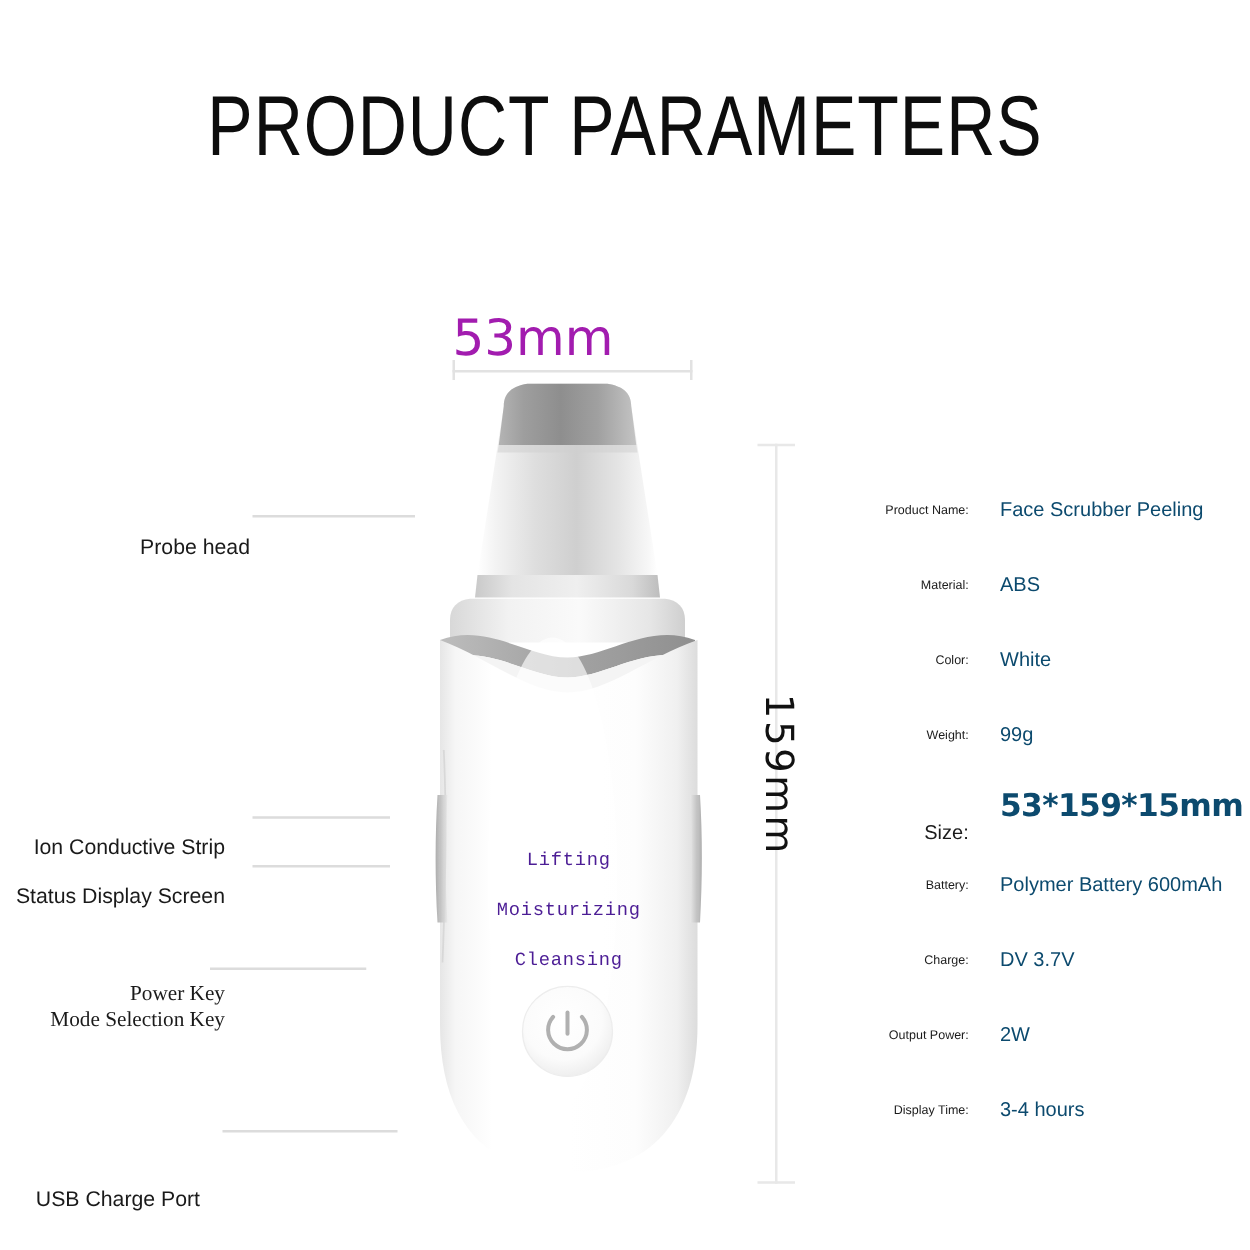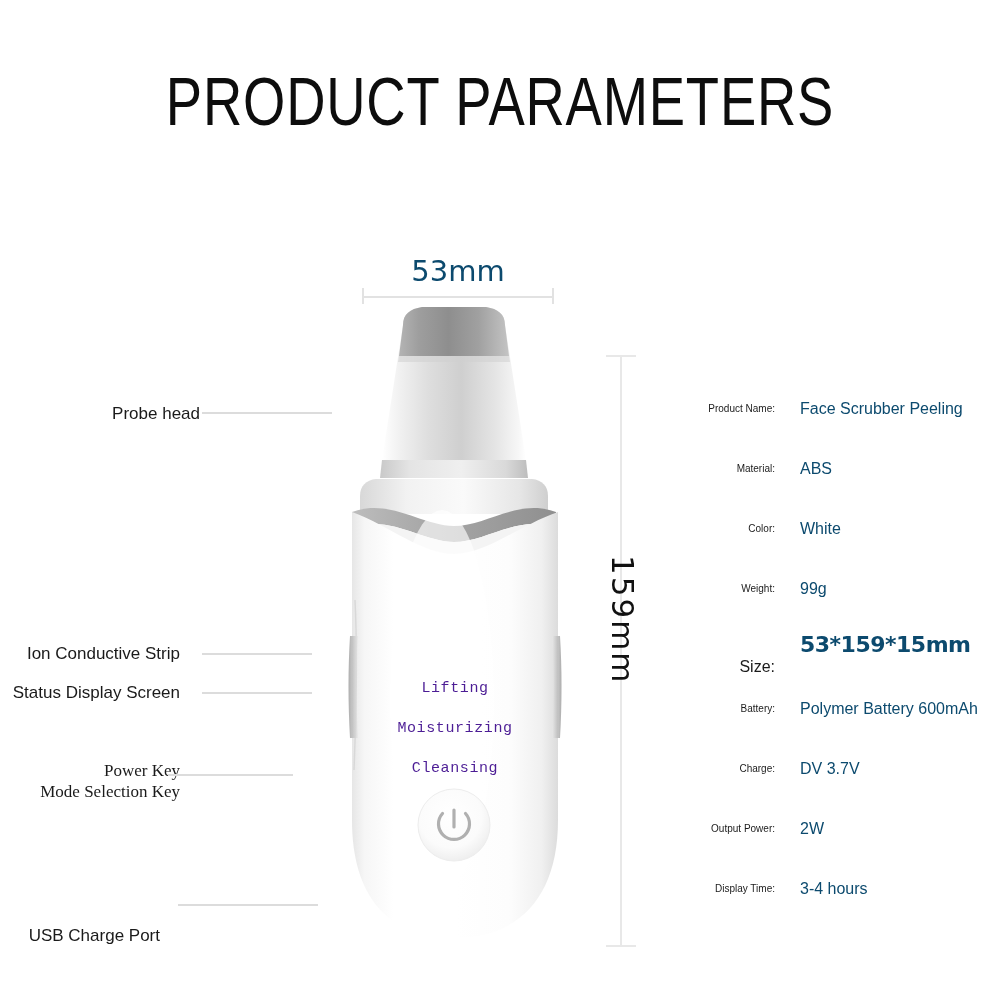--- a/index.html
+++ b/index.html
@@ -44,24 +44,23 @@
     left: 362px;
     top: 258px;
     width: 192px;
     height: 46px;
   }
   #dim-width-label {
     position: absolute;
     left: 0;
     top: -4px;
     width: 192px;
-    text-align: center;
-    font-size: 29px;
+    font-size: 40px;
     line-height: 34px;
-    color: #0c4a6e;
+    color: #a21caf;
     font-family: "DejaVu Sans", sans-serif;
     letter-spacing: 0px;
     white-space: nowrap;
   }
   #dim-width-bar {
     position: absolute;
     left: 0;
     top: 38px;
     width: 192px;
     height: 2px;
@@ -138,20 +137,21 @@
     white-space: nowrap;
   }
   #mode-lifting      { left: 0; top: 380px; }
   #mode-moisturizing { left: 0; top: 420px; }
   #mode-cleansing    { left: 0; top: 460px; }
 
   
   .callout {
     position: absolute;
     height: 22px;
+    margin-top: 24px;
   }
   .callout-text {
     position: absolute;
     right: 0;
     top: 0;
     font-size: 17px;
     line-height: 22px;
     color: #1a1a1a;
     font-family: "Liberation Sans", sans-serif;
     white-space: nowrap;
@@ -213,21 +213,21 @@
     line-height: 22px;
     color: #0c4a6e;
     font-family: "Liberation Sans", sans-serif;
     white-space: nowrap;
   }
   .spec-row.emphasis .spec-label {
     font-size: 16px;
     margin-top: 18px;
   }
   .spec-row.emphasis .spec-value {
-    font-size: 22px;
+    font-size: 25px;
     line-height: 22px;
     font-weight: 700;
     font-family: "DejaVu Sans", sans-serif;
     letter-spacing: -0.5px;
     top: -4px;
   }
 </style>
 </head>
 <body>
 

